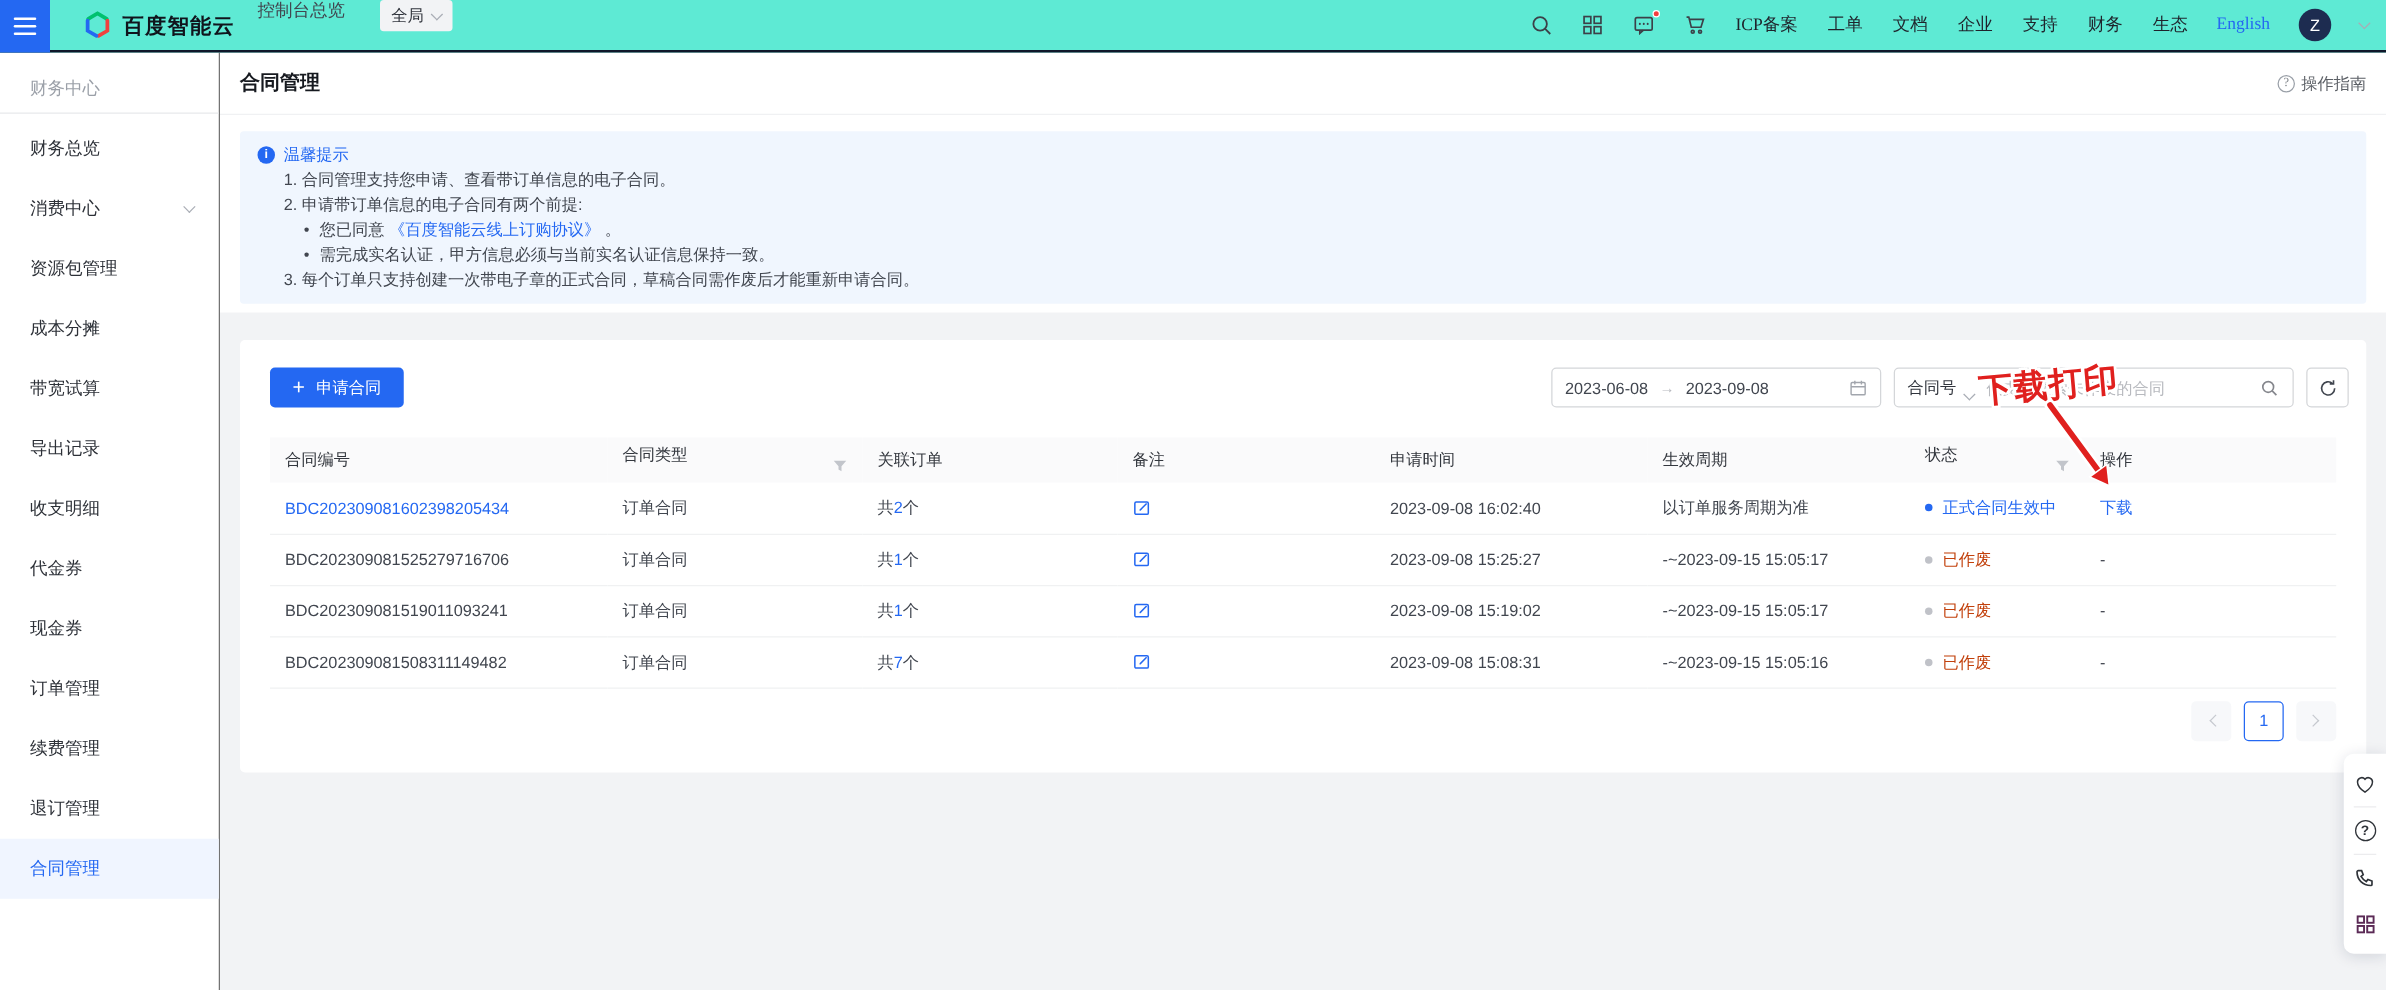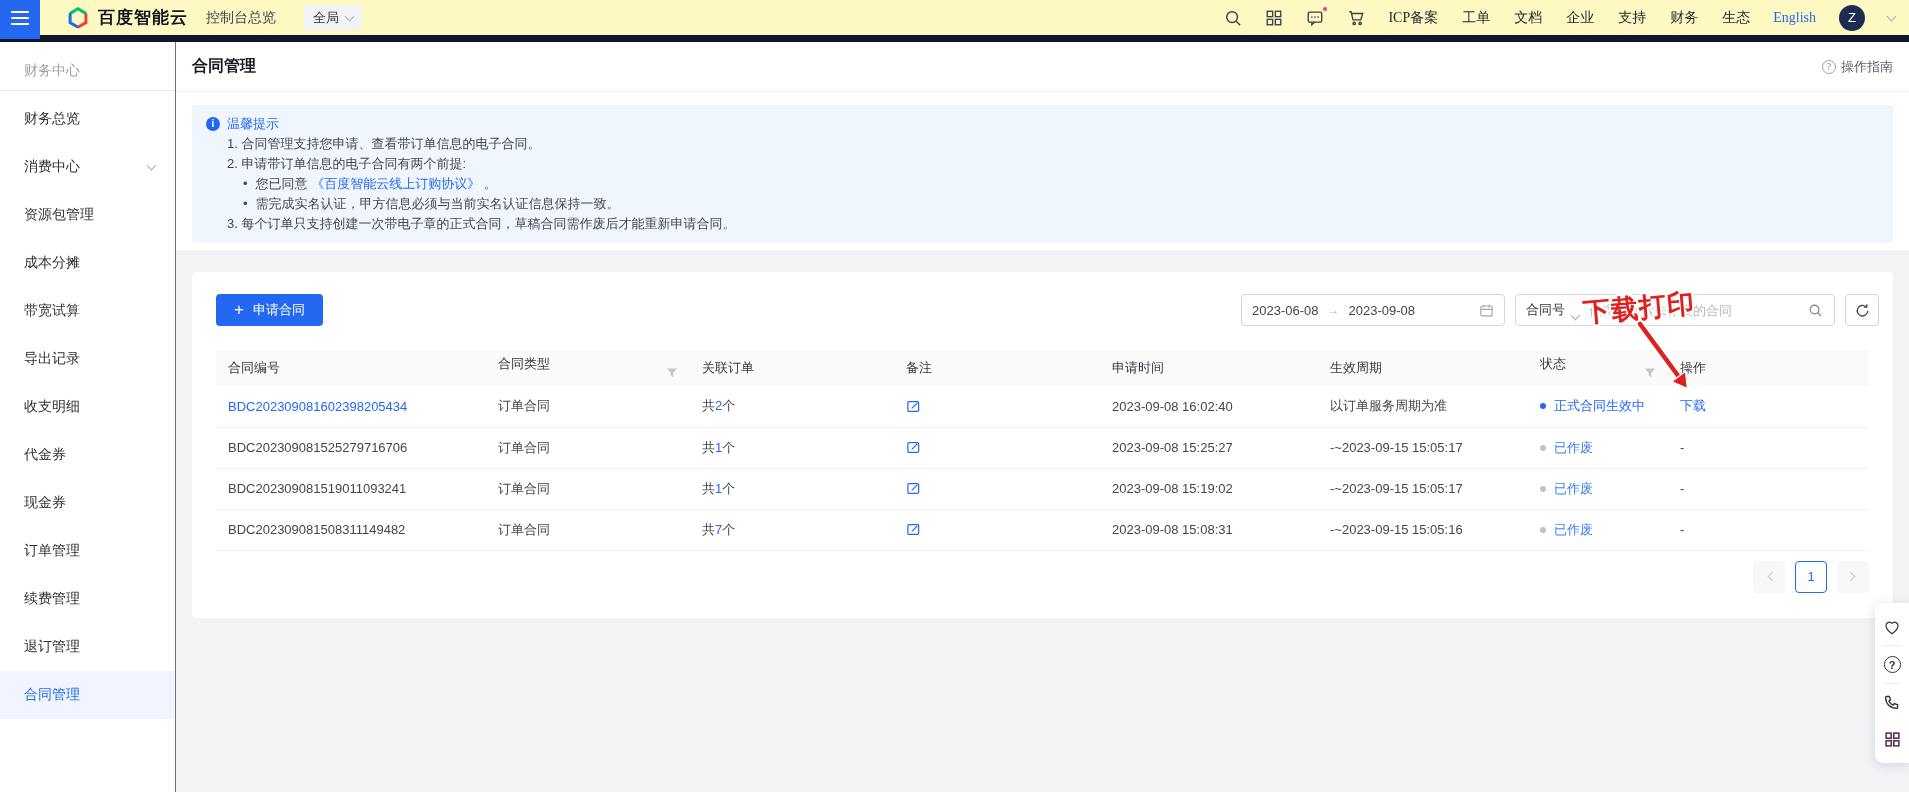--- a/index.html
+++ b/index.html
@@ -2,22 +2,22 @@
 <html><head>
 <meta charset="utf-8">
 <style>
   * { margin:0; padding:0; box-sizing:border-box; }
   html,body { width:1909px; height:792px; }
   body { position:relative; overflow:hidden; background:#f2f3f5; color:#41464f;
          font-family:"Liberation Sans","DejaVu Sans",sans-serif; font-size:13px; }
   a { text-decoration:none;font-family:Liberation Serif, serif; }
 
   
-  .navbar { position:absolute; top:0; left:0; right:0; height:42px; background:#fef9c3;
-            border-bottom:7px solid #0f172a; display:flex; align-items:center; z-index:40; }
+  .navbar { position:absolute; top:0; left:0; right:0; height:42px; background:#5eead4;
+            border-bottom:2px solid #0f172a; display:flex; z-index:40; }
   .hamburger { width:40px; height:42px; background:#2468f2; display:flex; flex-direction:column;
                justify-content:center; align-items:center; gap:4px; cursor:pointer; flex:0 0 auto; }
   .hamburger span { width:18px; height:2px; background:#fff; border-radius:1px; }
   .logo { display:flex; align-items:center; gap:8px; margin-left:26px; cursor:pointer; }
   .brand { font-size:17px; font-weight:700; color:#10141c; letter-spacing:1px; white-space:nowrap; }
   .console-link { margin-left:18px; font-size:14px; color:#41464f; white-space:nowrap; }
   .region-pill { margin-left:28px; background:#f2f3f5; border-radius:3px; height:25px; padding:0 9px;
                  display:flex; align-items:center; gap:7px; font-size:13px; color:#30343c; cursor:pointer; }
   .chev { display:inline-block; width:7px; height:7px; border-right:1.5px solid #a9adb5;
           border-bottom:1.5px solid #a9adb5; transform:rotate(45deg); margin-top:-3px; }
@@ -88,21 +88,21 @@
   td { height:41px; padding:0 12px; border-bottom:1px solid #f0f1f2; color:#41464f; overflow:hidden;
        white-space:nowrap; }
   .funnel { float:right; margin-top:12px; cursor:pointer; }
   .link { color:#2468f2; cursor:pointer; }
   .plain { color:#41464f; }
   .num-blue { color:#2468f2; }
   .edit-btn { background:none; border:none; cursor:pointer; display:flex; padding:0; }
   .status { display:flex; align-items:center; gap:8px; }
   .status .dot { width:6px; height:6px; border-radius:50%; flex:0 0 auto; }
   .status.active { color:#2468f2; } .status.active .dot { background:#2468f2; }
-  .status.void { color:#3b82f6; }  .status.void .dot { background:#c0c2c8; }
+  .status.void { color:#c2410c; }  .status.void .dot { background:#c0c2c8; }
 
   .pagination { display:flex; justify-content:flex-end; align-items:center; gap:10px; padding:10px 24px 0; }
   .page-btn { width:32px; height:32px; border-radius:4px; background:#f7f8fa; display:flex; align-items:center;
               justify-content:center; cursor:pointer; border:none; }
   .page-btn .chev { border-color:#c6c9cf; }
   .chev-left { transform:rotate(135deg); margin:0 -3px 0 3px; }
   .chev-right { transform:rotate(-45deg); margin:0 3px 0 -3px; }
   .page-num { width:32px; height:32px; border:1px solid #2468f2; border-radius:4px; background:#fff;
               color:#2468f2; display:flex; align-items:center; justify-content:center; cursor:pointer; }
 

